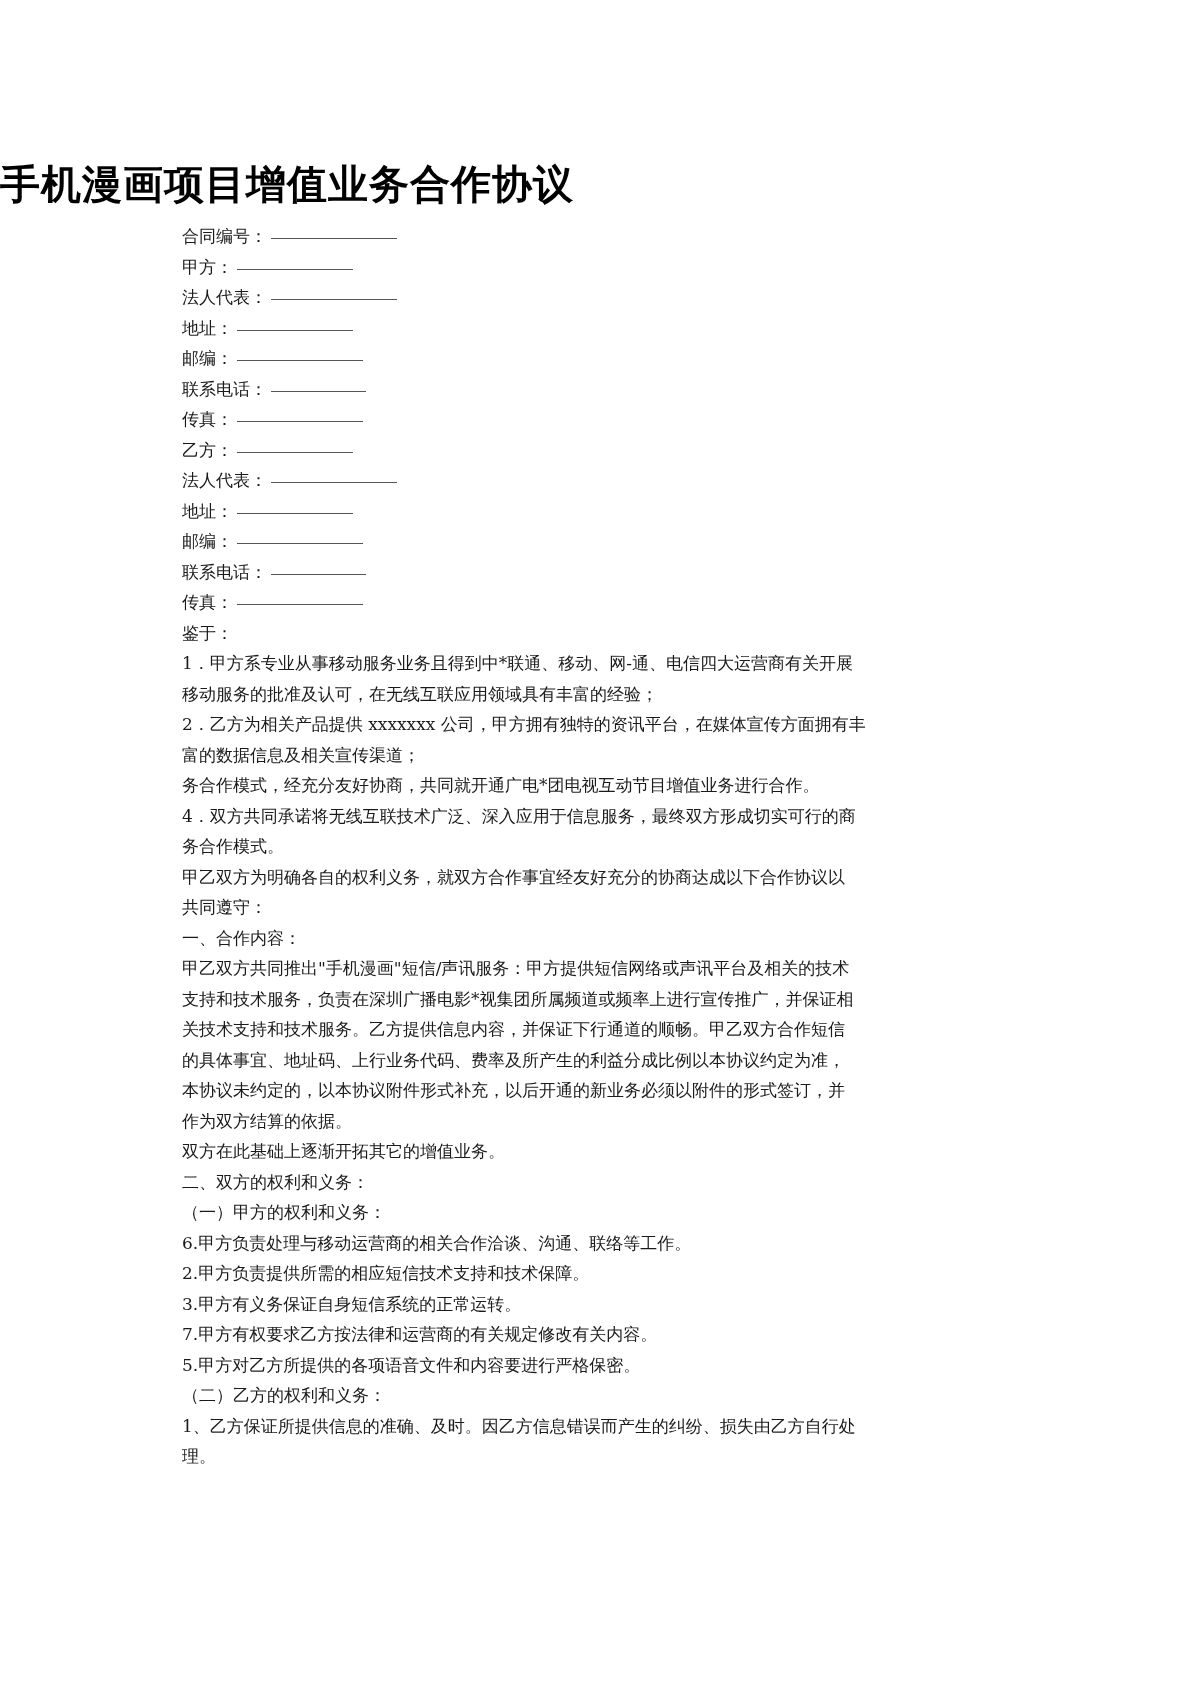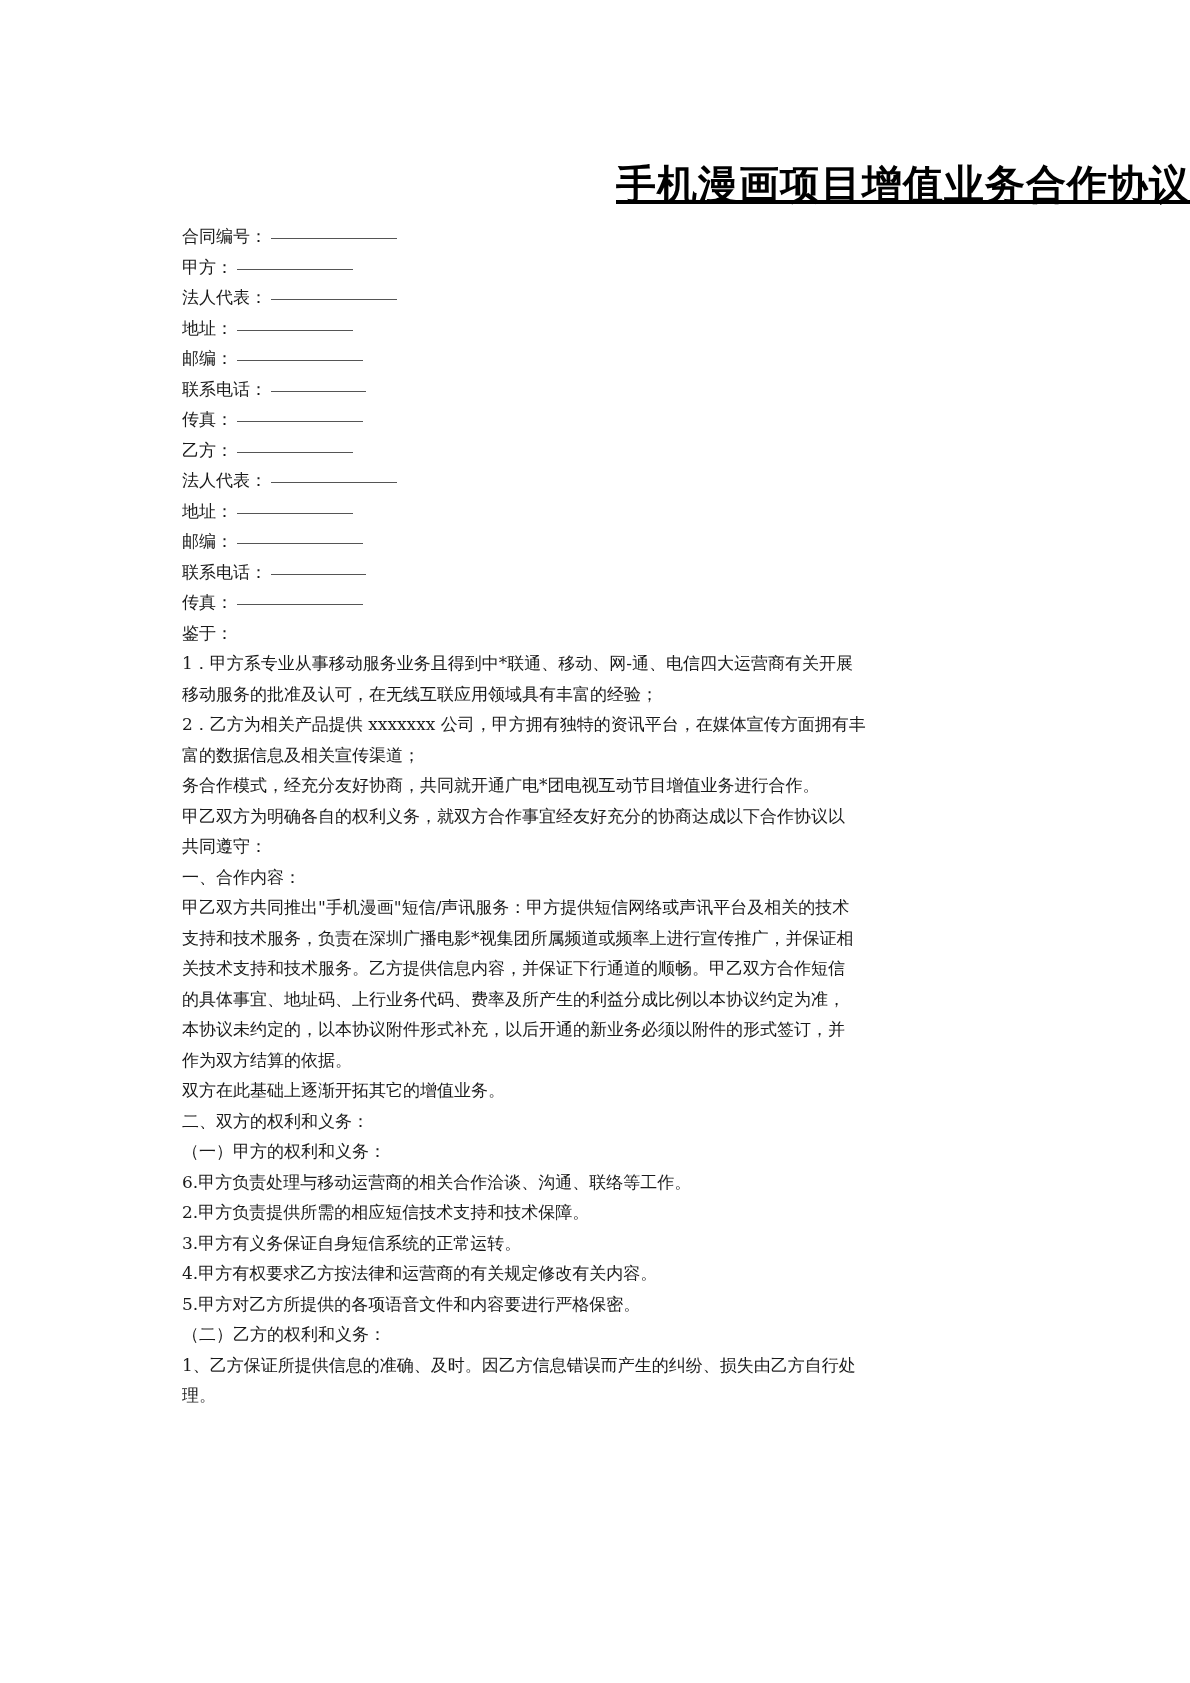--- a/index.html
+++ b/index.html
@@ -20,28 +20,27 @@
       left: 0;
       top: 0;
       width: 1190px;
       height: 1683px;
     }
     .title {
       position: absolute;
       left: 0;
       top: 160px;
       width: 1190px;
-      text-align: right;
+      text-align: left;
       font-family: "DejaVu Sans", "Liberation Sans", sans-serif;
       font-weight: bold;
       font-size: 40px;
       line-height: 48px;
       letter-spacing: 1px;
       color: #000;
-      text-decoration: underline;
     }
     .content {
       position: absolute;
       left: 182px;
       top: 221px;
       width: 836px;
       font-size: 17px;
       line-height: 30.5px;
     }
     .line {
@@ -92,20 +91,24 @@
       <div class="line">1．甲方系专业从事移动服务业务且得到中*联通、移动、网-通、电信四大运营商有关开展</div>
       <div class="line">移动服务的批准及认可，在无线互联应用领域具有丰富的经验；</div>
     </div>
     <div>
       <div class="line">2．乙方为相关产品提供 xxxxxxx 公司，甲方拥有独特的资讯平台，在媒体宣传方面拥有丰</div>
       <div class="line">富的数据信息及相关宣传渠道；</div>
     </div>
     <div>
       <div class="line">务合作模式，经充分友好协商，共同就开通广电*团电视互动节目增值业务进行合作。</div>
     </div>
+    <div>
+      <div class="line">4．双方共同承诺将无线互联技术广泛、深入应用于信息服务，最终双方形成切实可行的商</div>
+      <div class="line">务合作模式。</div>
+    </div>
 
     <div>
       <div class="line">甲乙双方为明确各自的权利义务，就双方合作事宜经友好充分的协商达成以下合作协议以</div>
       <div class="line">共同遵守：</div>
     </div>
 
     <div>
       <div class="line">一、合作内容：</div>
       <div class="line">甲乙双方共同推出"手机漫画"短信/声讯服务：甲方提供短信网络或声讯平台及相关的技术</div>
       <div class="line">支持和技术服务，负责在深圳广播电影*视集团所属频道或频率上进行宣传推广，并保证相</div>
@@ -115,21 +118,21 @@
       <div class="line">作为双方结算的依据。</div>
       <div class="line">双方在此基础上逐渐开拓其它的增值业务。</div>
     </div>
 
     <div>
       <div class="line">二、双方的权利和义务：</div>
       <div class="line">（一）甲方的权利和义务：</div>
       <div class="line">6.甲方负责处理与移动运营商的相关合作洽谈、沟通、联络等工作。</div>
       <div class="line">2.甲方负责提供所需的相应短信技术支持和技术保障。</div>
       <div class="line">3.甲方有义务保证自身短信系统的正常运转。</div>
-      <div class="line">4.甲方有权要求乙方按法律和运营商的有关规定修改有关内容。</div>
+      <div class="line">7.甲方有权要求乙方按法律和运营商的有关规定修改有关内容。</div>
       <div class="line">5.甲方对乙方所提供的各项语音文件和内容要进行严格保密。</div>
       <div class="line">（二）乙方的权利和义务：</div>
       <div class="line">1、乙方保证所提供信息的准确、及时。因乙方信息错误而产生的纠纷、损失由乙方自行处</div>
       <div class="line">理。</div>
     </div>
 
   </div>
 </div>
 
 </body></html>

